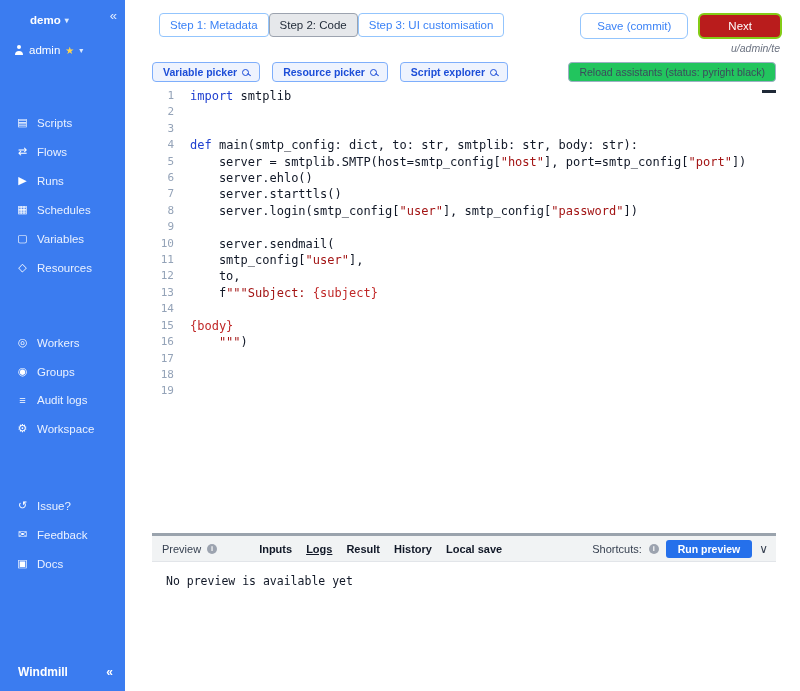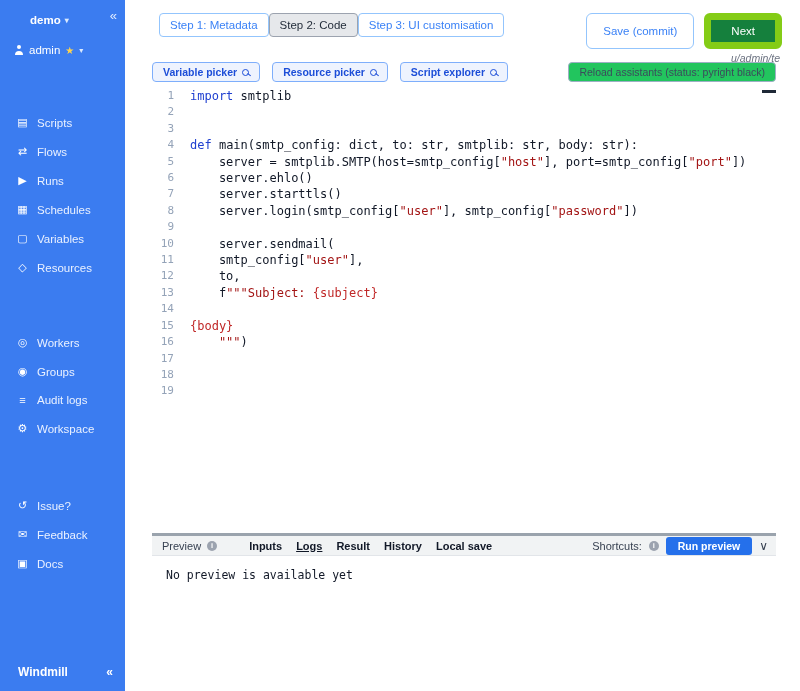--- a/index.html
+++ b/index.html
@@ -26,21 +26,21 @@
 
   
   .main { position:absolute; left:125px; top:0; right:0; bottom:0; background:#ffffff; }
 
   .topbar { display:flex; justify-content:space-between; align-items:flex-start; padding:13px 18px 0 34px; }
   .steps { display:flex; gap:0; }
   .step { background:#fff; border:1px solid #93c5fd; color:#3b82f6; font-size:11.5px; padding:5px 10px; border-radius:4px; cursor:pointer; font-family:inherit; }
   .step.active { background:#e6e8eb; border-color:#9ca3af; color:#1f2937; font-weight:normal; }
   .top-actions { display:flex; gap:10px; }
   .btn-save { background:#fff; border:1px solid #93c5fd; color:#3b82f6; font-size:11.5px; padding:5px 16px; border-radius:6px; cursor:pointer; font-family:inherit; }
-  .btn-next { background:#15803d; border:7px solid #84cc16; color:#fff; font-size:11.5px; padding:5px 20px; border-radius:6px; cursor:pointer; font-family:inherit; }
+  .btn-next { background:#b91c1c; border:2px solid #84cc16; color:#fff; font-size:11.5px; padding:5px 28px; border-radius:6px; cursor:pointer; font-family:inherit; }
   .path { text-align:right; padding:3px 20px 0 0; font-style:italic; color:#6b7280; font-size:10.5px; }
 
   .editor-wrap { position:absolute; left:27px; right:24px; top:62px; bottom:158px; }
   .toolbar { display:flex; align-items:center; gap:8px; }
   .pill { display:inline-flex; align-items:center; gap:5px; background:#eef3fe; border:1px solid #7eaefb; color:#1d4ed8; font-size:10.5px; font-weight:bold; padding:3px 10px; border-radius:4px; cursor:pointer; font-family:inherit; }
   .pill-reload { margin-left:auto; background:#22c55e; border:1px solid #9db0c4; color:#3c4a5c; font-weight:normal; }
   .mag { display:inline-block; width:7px; height:7px; border:1.4px solid currentColor; border-radius:50%; position:relative; }
   .mag::after { content:""; position:absolute; width:4px; height:1.4px; background:currentColor; right:-3px; bottom:-1px; transform:rotate(40deg); }
 
   .code-area { position:relative; margin-top:6px; height:calc(100% - 26px); background:#fff; overflow:hidden; cursor:text; }
@@ -48,23 +48,23 @@
   .ln { width:22px; text-align:right; color:#94a3b8; font-size:11px; margin-right:16px; flex-shrink:0; }
   .seg-kw { color:#2040d0; }
   .seg-str { color:#a31515; }
   .seg-brace { color:#c02828; }
   .seg-t { color:#111827; }
   .scroll-thumb { position:absolute; right:0; top:2px; width:14px; height:3px; background:#1f2937; cursor:pointer; }
 
   
   .preview-panel { position:absolute; left:27px; right:24px; top:533px; bottom:0; }
   .divider { height:3px; background:#9aa3ad; cursor:row-resize; }
-  .preview-header { display:flex; align-items:center; background:#f1f3f4; height:20px; padding:0 8px 0 10px; gap:6px; border-bottom:1px solid #e2e5e9; font-size:11px; color:#374151; }
+  .preview-header { display:flex; align-items:center; background:#f1f3f4; height:26px; padding:0 8px 0 10px; gap:6px; border-bottom:1px solid #e2e5e9; font-size:11px; color:#374151; }
   .info { display:inline-block; width:10px; height:10px; border-radius:50%; background:#9ca3af; color:#fff; font-size:7.5px; line-height:10px; text-align:center; font-weight:bold; }
-  .tabs { display:flex; gap:14px; margin-left:26px; }
+  .tabs { display:flex; gap:14px; margin-left:36px; }
   .tab { font-weight:bold; color:#111827; cursor:pointer; }
   .tab.active { text-decoration:underline; }
   .ph-right { margin-left:auto; display:flex; align-items:center; gap:7px; }
   .btn-run { background:#2570eb; color:#fff; border:none; font-size:10.5px; font-weight:bold; padding:3px 12px; border-radius:3px; cursor:pointer; font-family:inherit; }
   .chevron { font-size:12px; color:#374151; cursor:pointer; }
   .preview-content { background:#fff; height:calc(100% - 24px); font-family:"DejaVu Sans Mono", monospace; font-size:11.5px; color:#111827; padding:12px 14px; }
 </style>
 </head>
 <body>
 

